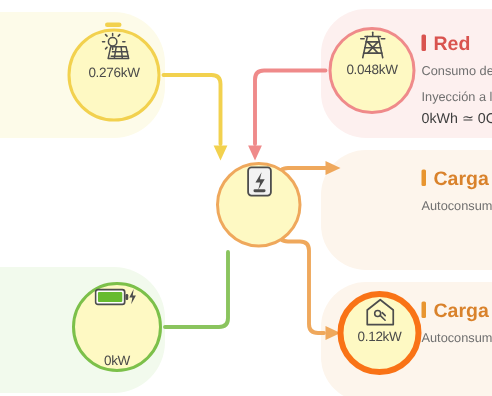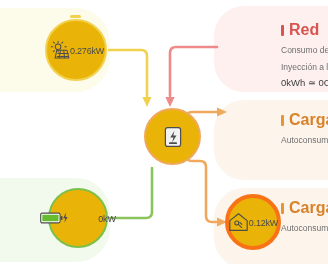--- a/index.html
+++ b/index.html
@@ -16,41 +16,41 @@
   .panel-solar{left:-70px;top:8px;width:180px;height:84px;background:#fdfbe9;}
   .panel-battery{left:-70px;top:178px;width:180px;height:84px;background:#f2faed;}
   .panel-grid{left:214px;top:6px;width:180px;height:86px;background:#fdf0ef;border-radius:30px;}
   .panel-load1{left:214px;top:100px;width:180px;height:80px;background:#fdf5ec;border-radius:30px;}
   .panel-load2{left:214px;top:188px;width:180px;height:80px;background:#fdf5ec;border-radius:30px;}
 
   
   #flows{position:absolute;left:0;top:0;width:328px;height:264px;}
 
   
-  .node{position:absolute;border-radius:50%;background:#eab308;
-        display:flex;flex-direction:row;align-items:center;justify-content:center;
+  .node{position:absolute;border-radius:50%;background:#fef9c3;
+        display:flex;flex-direction:column;align-items:center;
         box-sizing:border-box;}
   .node .val{font-size:9px;color:#4a4a4a;line-height:1;margin-top:2px;letter-spacing:-0.2px;}
   .node .gly{display:flex;align-items:center;justify-content:center;}
 
   .node-solar{left:45px;top:19px;width:62px;height:62px;border:2px solid #f2d14e;}
   .node-grid{left:219px;top:18px;width:58px;height:58px;border:2px solid #ef8a8a;}
   .node-inverter{left:144px;top:108px;width:57px;height:57px;border:2px solid #f0a martinez;}
   .node-inverter{border:2px solid #efa85c;}
   .node-load1{left:225px;top:106px;width:56px;height:56px;border:2px solid #efa85c;}
   .node-load2{left:225px;top:194px;width:56px;height:56px;border:4px solid #f97316;}
   .node-battery{left:48px;top:188px;width:60px;height:60px;border:2px solid #7cc04a;gap:28px;}
 
   .solar-tab{position:absolute;left:70px;top:15px;width:11px;height:3px;border-radius:2px;background:#f2d14e;}
 
   
   .info{position:absolute;box-sizing:border-box;}
   .info .ttl-row{display:flex;align-items:center;gap:5px;}
   .info .bar{width:3px;height:11px;border-radius:1px;display:block;}
-  .info .ttl{font-size:16px;font-weight:700;line-height:1;}
+  .info .ttl{font-size:13px;font-weight:700;line-height:1;}
   .info .ln{font-size:8.5px;color:#6f6f6f;line-height:1;margin-top:8px;white-space:nowrap;}
   .info .ln-strong{font-size:9.5px;color:#3e3e3e;line-height:1;margin-top:7px;white-space:nowrap;}
 
   .info-grid{left:281px;top:22px;width:120px;}
   .info-grid .ttl{color:#d9534f;}
   .info-grid .bar{background:#d9534f;}
 
   .info-load1{left:281px;top:112px;width:120px;}
   .info-load1 .ttl{color:#d9822b;}
   .info-load1 .bar{background:#e8952f;}
@@ -97,20 +97,35 @@
         </g>
         <g stroke="#4d4d4d" stroke-width="1.1" fill="none" stroke-linejoin="round">
           <path d="M9.6 11.2h11.2l1.9 8.6H7.7z"></path>
           <path d="M10.4 14.7h12M9.6 18h13.2M13.6 11.3l-1.4 8.5M17.2 11.3l.9 8.5"></path>
         </g>
       </svg>
     </span>
     <span class="val">0.276kW</span>
   </div>
 
+  <div class="node node-grid">
+    <span class="gly">
+      <svg width="21" height="20" viewBox="0 0 22 21">
+        <g stroke="#4d4d4d" stroke-width="1.1" fill="none" stroke-linecap="round" stroke-linejoin="round">
+          <path d="M11 1.6v3"></path>
+          <path d="M5.6 4.6h10.8"></path>
+          <path d="M7.2 4.6 4 19.4M14.8 4.6 18 19.4"></path>
+          <path d="M6.3 8.3h9.4M5.4 12.4h11.2M4.6 16.2h12.8"></path>
+          <path d="M7.4 8.3 14.6 16.2M14.6 8.3 7.4 16.2"></path>
+          <path d="M2.6 6.1h2.4M17 6.1h2.4"></path>
+        </g>
+      </svg>
+    </span>
+    <span class="val">0.048kW</span>
+  </div>
 
   <div class="node node-inverter">
     <span class="gly">
       <svg width="20" height="22" viewBox="0 0 20 22">
         <rect x="2.4" y="1.6" width="15.2" height="18.8" rx="2.2" fill="#f2f2f2" stroke="#4d4d4d" stroke-width="1.2"></rect>
         <path d="M11.4 4.8 7.3 11.6h3.1l-1.3 5 4.4-7.1h-3.2z" fill="#4d4d4d"></path>
         <rect x="6" y="16.2" width="8" height="1.9" rx="0.9" fill="#4d4d4d"></rect>
       </svg>
     </span>
   </div>

